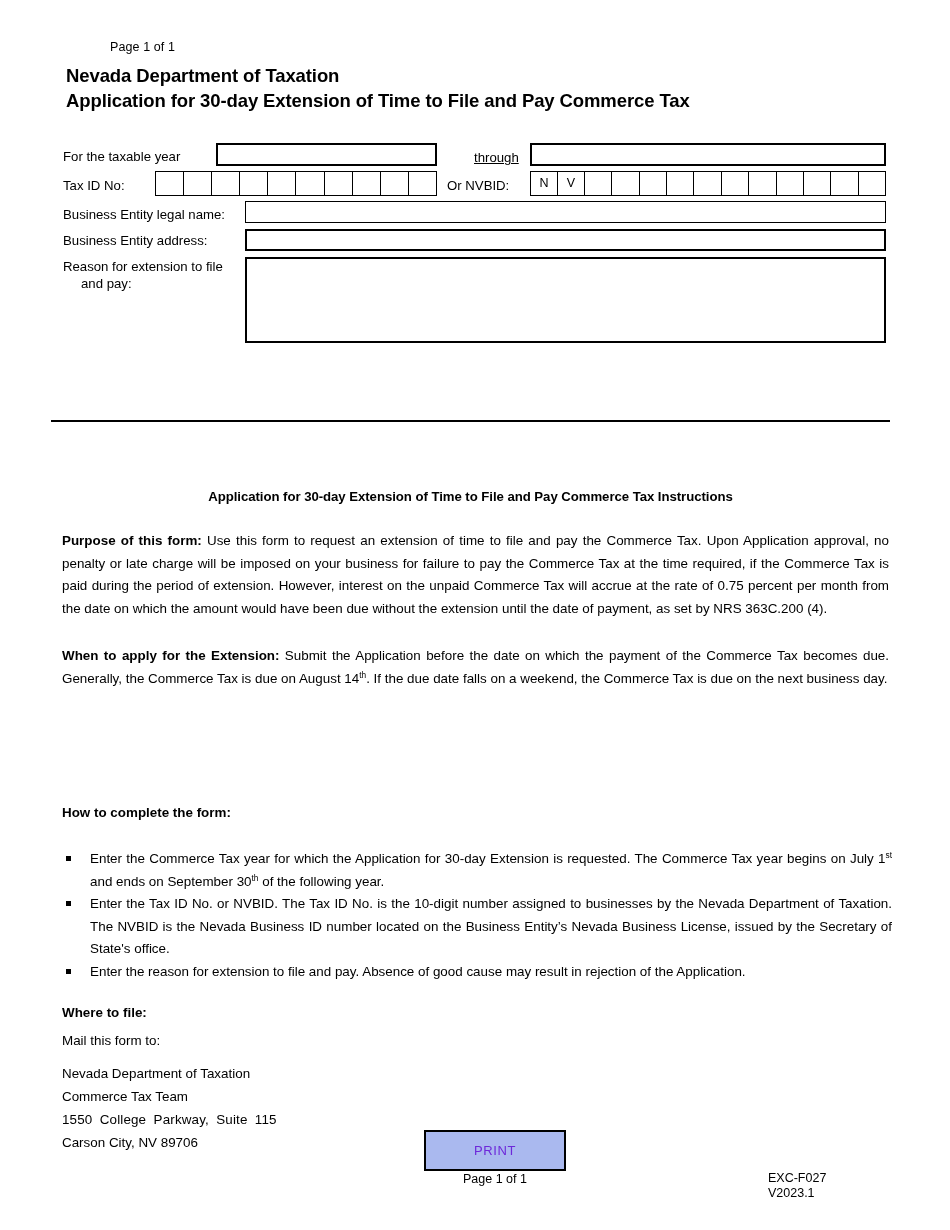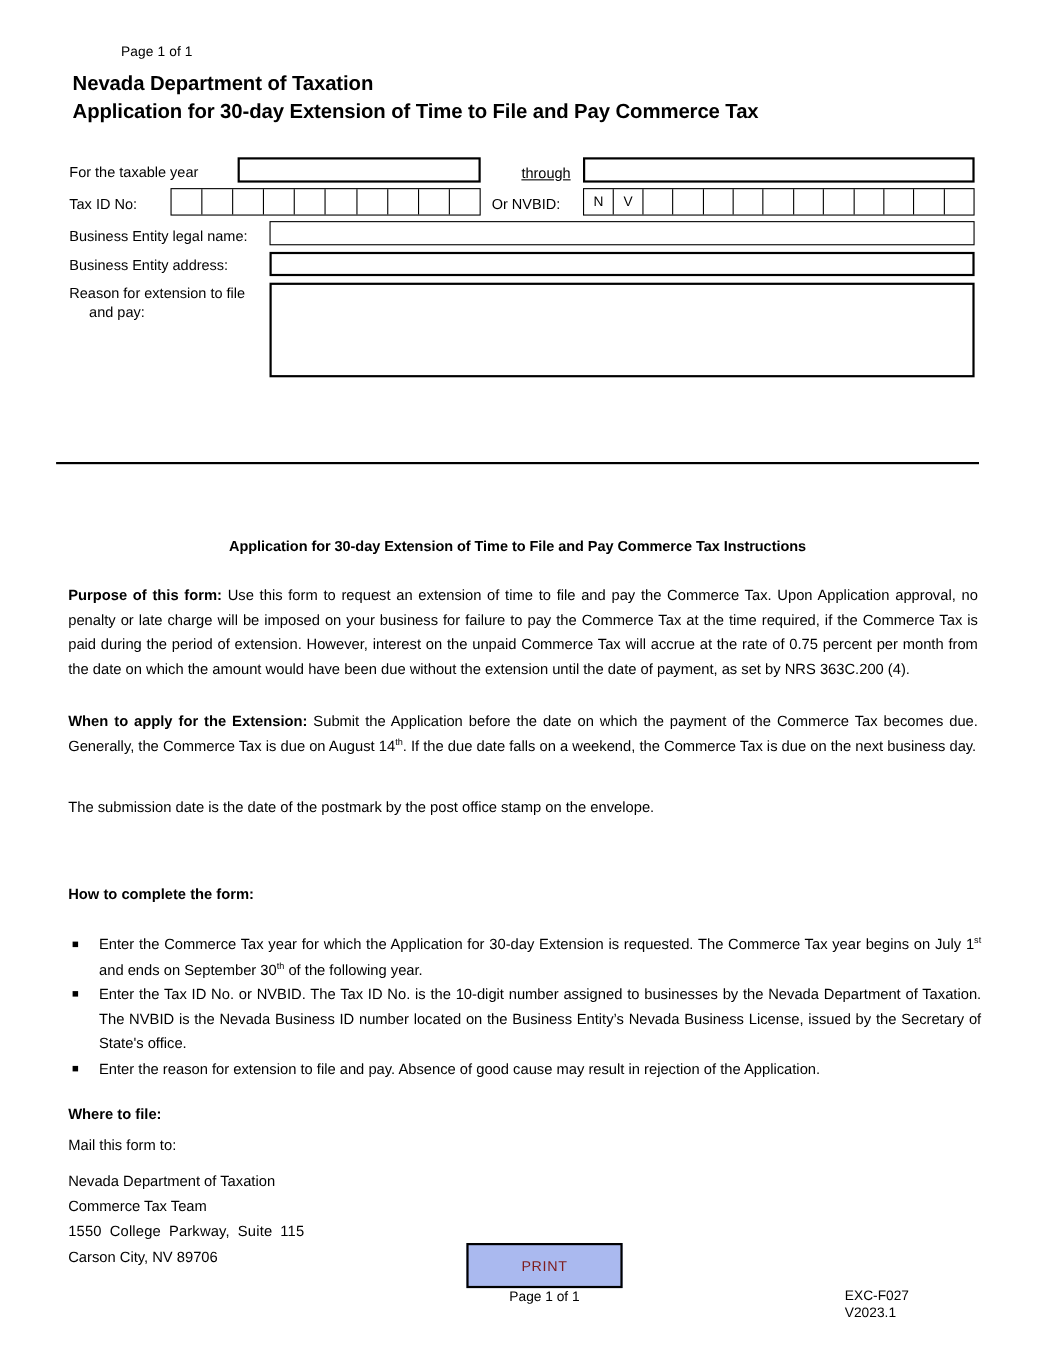--- a/index.html
+++ b/index.html
@@ -173,21 +173,21 @@
     top: 1130px;
     width: 142px;
     height: 41px;
     background: #aab9ef;
     border: 2px solid #000000;
     box-sizing: border-box;
     display: flex;
     align-items: center;
     justify-content: center;
     font-size: 13px;
-    color: #7f1d1d;
+    color: #6d28d9;
     letter-spacing: 0.6px;
     cursor: pointer;
   }
   .page-marker-bottom {
     position: absolute;
     left: 424px;
     top: 1172px;
     width: 142px;
     text-align: center;
     font-size: 12.5px;
@@ -264,21 +264,20 @@
   </div>
 
   <div class="divider"></div>
 
   <div class="instr-title">Application for 30-day Extension of Time to File and Pay Commerce Tax Instructions</div>
 
   <div class="para" style="top:530px;"><b>Purpose of this form:</b><span> Use this form to request an extension of time to file and pay the Commerce Tax. Upon Application approval, no penalty or late charge will be imposed on your business for failure to pay the Commerce Tax at the time required, if the Commerce Tax is paid during the period of extension. However, interest on the unpaid Commerce Tax will accrue at the rate of 0.75 percent per month from the date on which the amount would have been due without the extension until the date of payment, as set by NRS 363C.200 (4).</span></div>
 
   <div class="para" style="top:645px;"><b>When to apply for the Extension:</b><span> Submit the Application before the date on which the payment of the Commerce Tax becomes due. Generally, the Commerce Tax is due on August 14</span><sup>th</sup><span>. If the due date falls on a weekend, the Commerce Tax is due on the next business day.</span></div>
 
-  <div class="para nojust" style="top:723px;">The submission date is the date of the postmark by the post office stamp on the envelope.</div>
 
   <div class="section-head" style="top:805px;">How to complete the form:</div>
 
   <div class="bullets">
     <div class="bullet"><span class="sq"></span><span>Enter the Commerce Tax year for which the Application for 30-day Extension is requested. The Commerce Tax year begins on July 1</span><sup>st</sup><span> and ends on September 30</span><sup>th</sup><span> of the following year.</span></div>
     <div class="bullet"><span class="sq"></span><span>Enter the Tax ID No. or NVBID. The Tax ID No. is the 10-digit number assigned to businesses by the Nevada Department of Taxation. The NVBID is the Nevada Business ID number located on the Business Entity’s Nevada Business License, issued by the Secretary of State's office.</span></div>
     <div class="bullet last"><span class="sq"></span><span>Enter the reason for extension to file and pay. Absence of good cause may result in rejection of the Application.</span></div>
   </div>
 
   <div class="section-head" style="top:1005px;">Where to file:</div>

